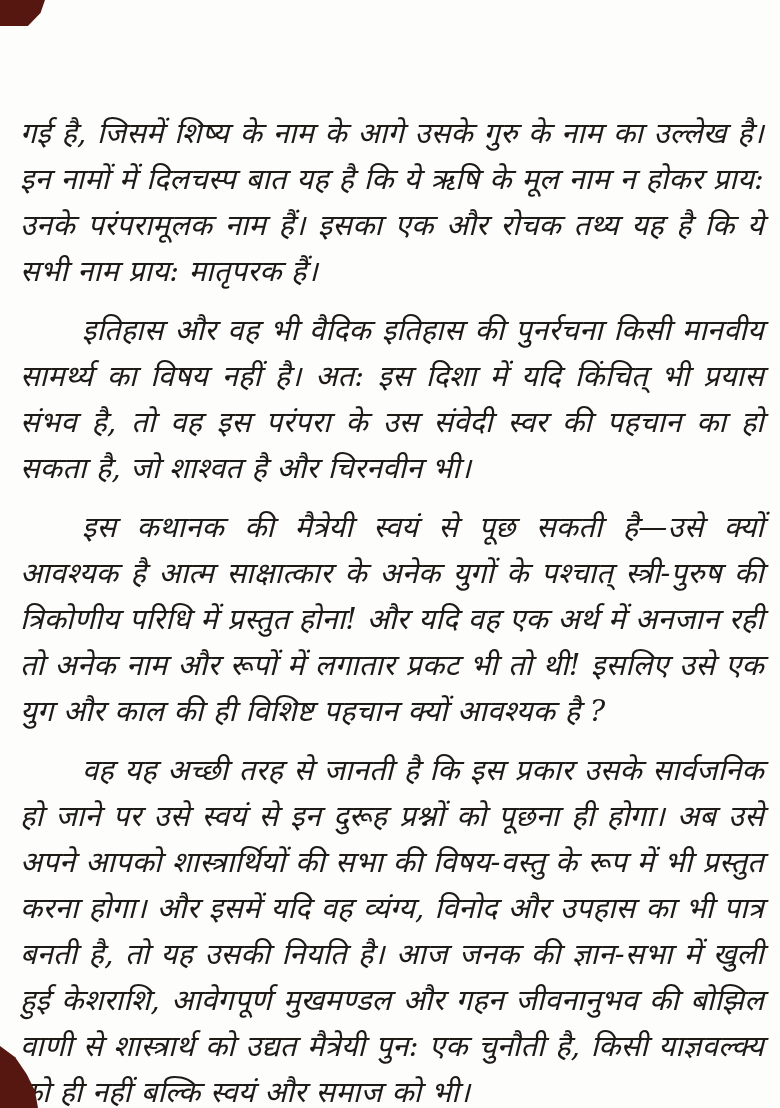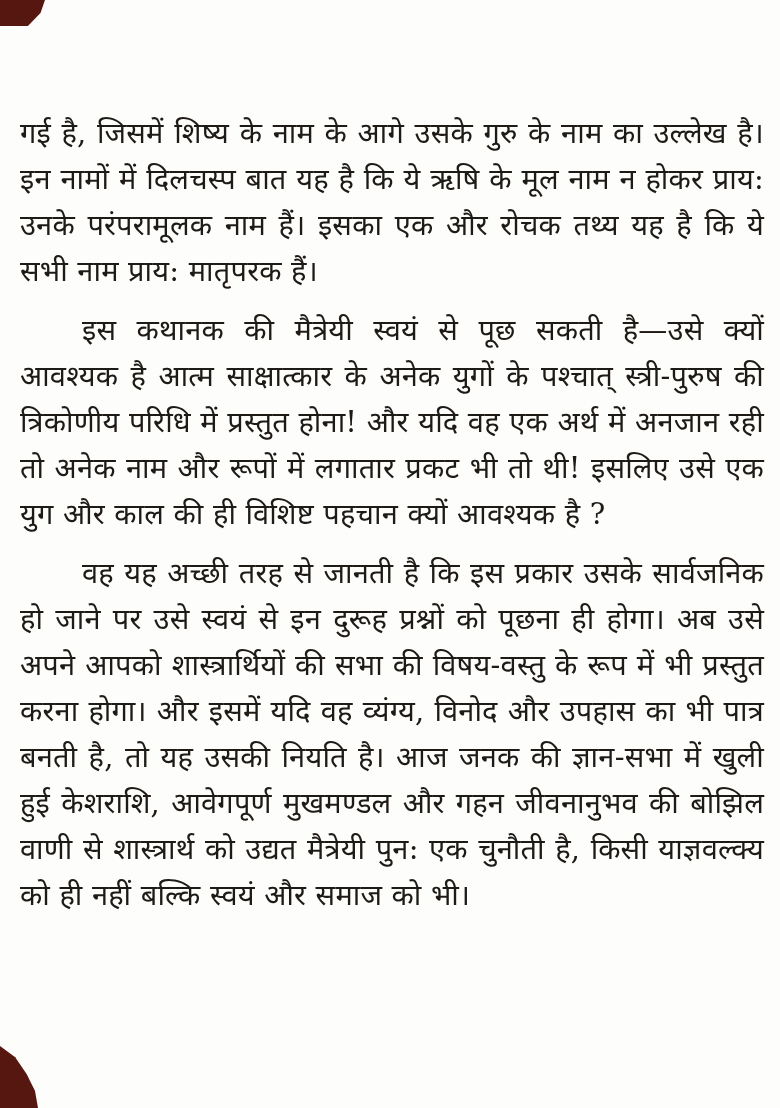--- a/index.html
+++ b/index.html
@@ -9,20 +9,21 @@
   }
   .page {
     position: relative;
     width: 780px;
     height: 1108px;
     margin: 0 auto;
     background: #fdfdfc;
     overflow: hidden;
     font-family: "DejaVu Serif", "Liberation Serif", serif;
     color: #1e1a16;
+    font-style: italic;
   }
   .text-block {
     position: absolute;
     top: 110px;
     left: 20px;
     width: 744px;
     font-size: 29px;
     line-height: 46px;
     text-align: justify;
     font-weight: 500;
@@ -57,19 +58,20 @@
 </style>
 </head>
 <body>
 
 <div class="page">
 
   <div class="corner-artifact corner-tl"></div>
 
   <div class="text-block">
     <p>गई है, जिसमें शिष्य के नाम के आगे उसके गुरु के नाम का उल्लेख है। इन नामों में दिलचस्प बात यह है कि ये ऋषि के मूल नाम न होकर प्राय: उनके परंपरामूलक नाम हैं। इसका एक और रोचक तथ्य यह है कि ये सभी नाम प्राय: मातृपरक हैं।</p>
+    <p class="indent">इतिहास और वह भी वैदिक इतिहास की पुनर्रचना किसी मानवीय सामर्थ्य का विषय नहीं है। अत: इस दिशा में यदि किंचित् भी प्रयास संभव है, तो वह इस परंपरा के उस संवेदी स्वर की पहचान का हो सकता है, जो शाश्वत है और चिरनवीन भी।</p>
     <p class="indent">इस कथानक की मैत्रेयी स्वयं से पूछ सकती है—उसे क्यों आवश्यक है आत्म साक्षात्कार के अनेक युगों के पश्चात् स्त्री-पुरुष की त्रिकोणीय परिधि में प्रस्तुत होना! और यदि वह एक अर्थ में अनजान रही तो अनेक नाम और रूपों में लगातार प्रकट भी तो थी! इसलिए उसे एक युग और काल की ही विशिष्ट पहचान क्यों आवश्यक है ?</p>
     <p class="indent">वह यह अच्छी तरह से जानती है कि इस प्रकार उसके सार्वजनिक हो जाने पर उसे स्वयं से इन दुरूह प्रश्नों को पूछना ही होगा। अब उसे अपने आपको शास्त्रार्थियों की सभा की विषय-वस्तु के रूप में भी प्रस्तुत करना होगा। और इसमें यदि वह व्यंग्य, विनोद और उपहास का भी पात्र बनती है, तो यह उसकी नियति है। आज जनक की ज्ञान-सभा में खुली हुई केशराशि, आवेगपूर्ण मुखमण्डल और गहन जीवनानुभव की बोझिल वाणी से शास्त्रार्थ को उद्यत मैत्रेयी पुन: एक चुनौती है, किसी याज्ञवल्क्य को ही नहीं बल्कि स्वयं और समाज को भी।</p>
   </div>
 
   <div class="corner-artifact corner-bl"></div>
 
 </div>
 
 </body></html>

